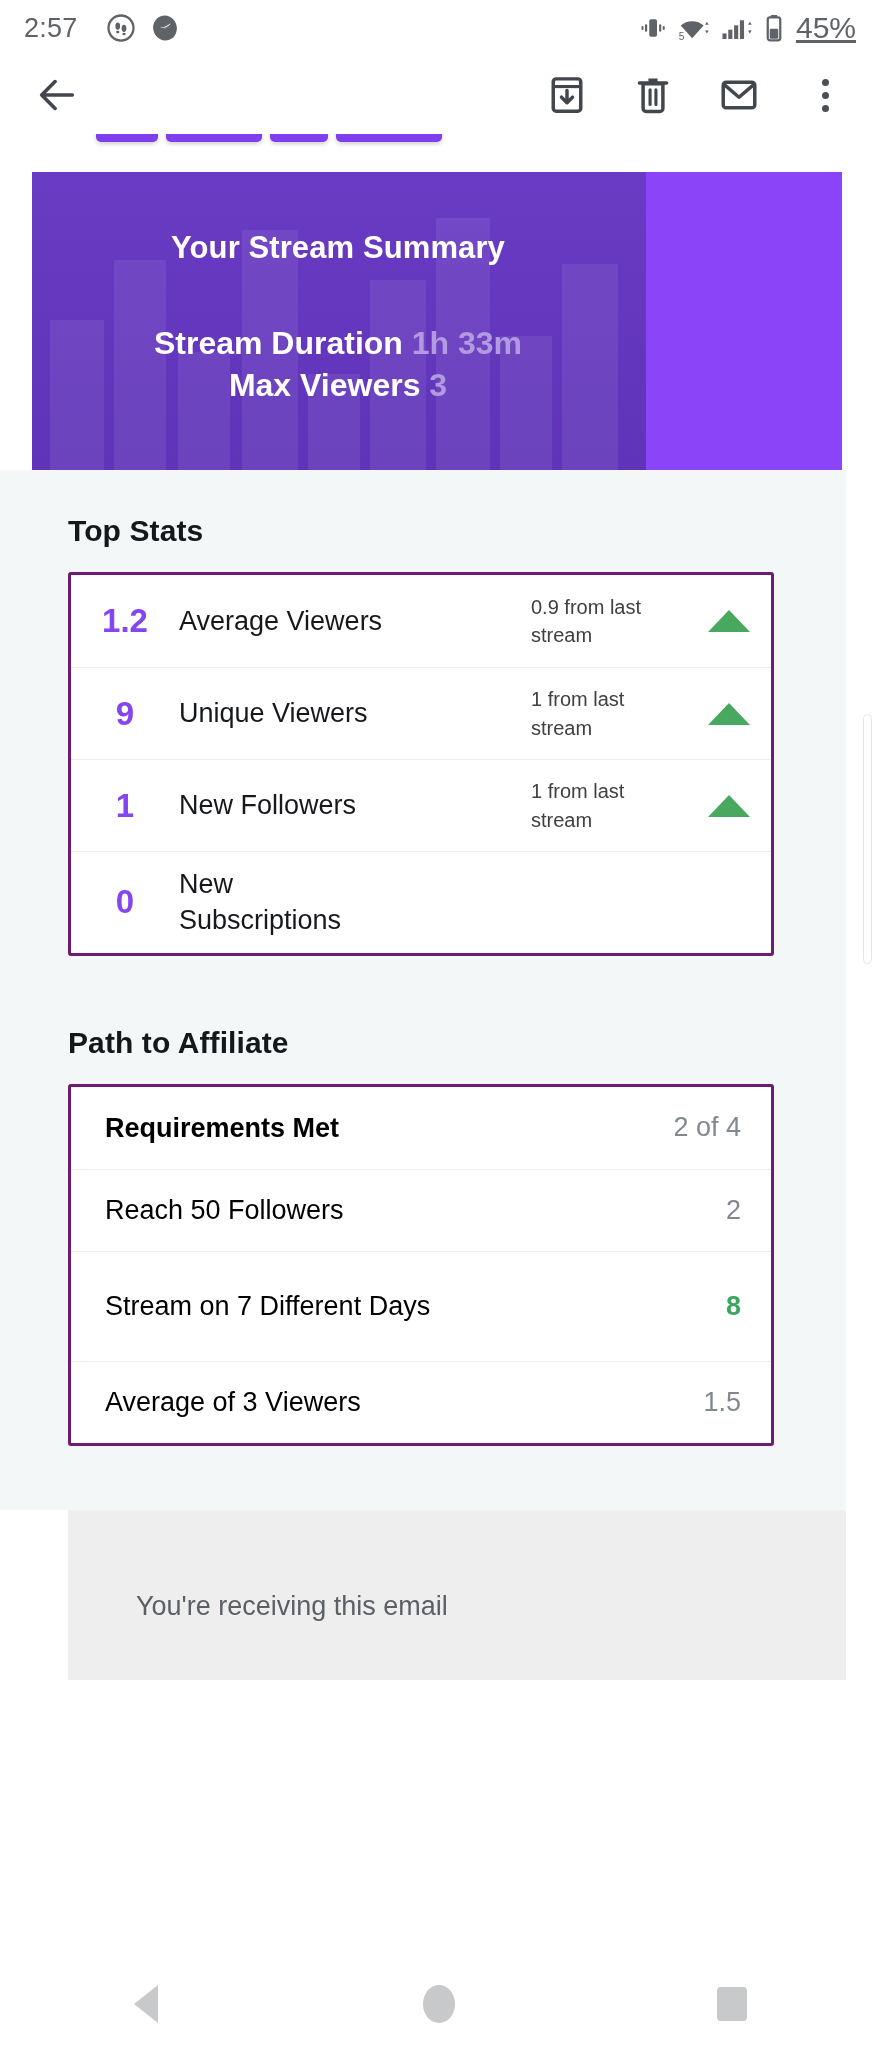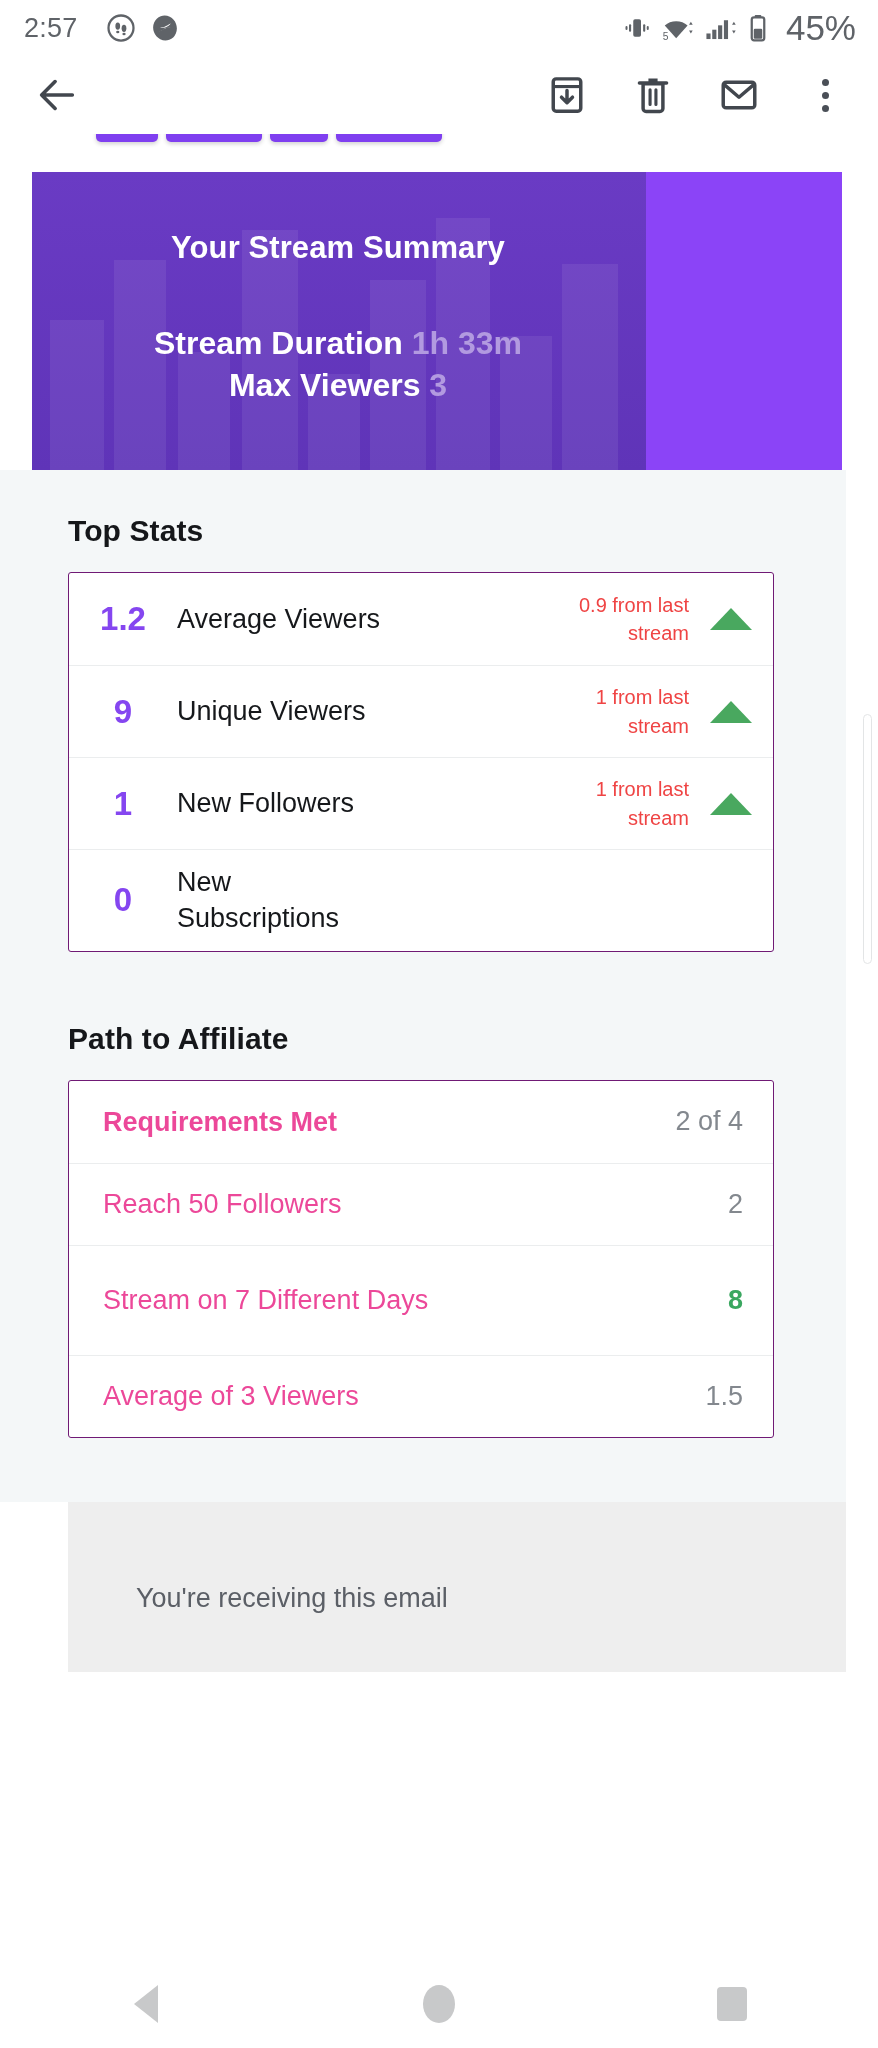--- a/index.html
+++ b/index.html
@@ -17,21 +17,21 @@
     display: flex; align-items: center;
     padding: 0 22px 0 24px;
     background: #ffffff;
     color: #5f6368;
     gap: 11px;
   }
   .sb-time { font-size: 27px; letter-spacing: .2px; color:#5f6368; }
   .sb-left-icons { display:flex; align-items:center; gap:14px; margin-left:18px; }
   .sb-spacer { flex: 1; }
   .sb-right { display: flex; align-items: center; gap: 9px; }
-  .sb-battpct { font-size: 35px; color:#5f6368; margin-left:8px; }
+  .sb-battpct { font-size: 30px; color:#5f6368; margin-left:2px;text-decoration:underline; }
   .ic { display:inline-block; line-height:0; }
 
   
   .toolbar {
     height: 78px; width:100%;
     display:flex; align-items:center;
     padding: 0 22px 0 26px;
     background:#ffffff;
   }
   .tb-btn { width:62px; height:62px; display:flex; align-items:center; justify-content:center; }
@@ -89,45 +89,45 @@
   .hero-line .val { color:#b29ae0; font-weight:bold; }
 
   
   .content { background:#f4f7f8; padding: 0 0 0 32px; width:846px; }
   .content-in { width:778px; }
   .sec-title {
     font-size:30px; color:#15171a; font-weight:bold;
     padding: 44px 0 24px 36px; letter-spacing:.1px;
   }
   .card {
-    background:#ffffff; border:1px solid #701a75; border-radius:3px;
+    background:#ffffff; border:3px solid #701a75; border-radius:3px;
     margin-left:36px; width:706px;
   }
   .card .row { display:flex; align-items:center; border-top:1px solid #ebedee; }
   .card .row:first-child { border-top:none; }
 
   
   .ts-row { min-height:92px; padding: 14px 0; }
   .ts-val {
     width:108px; flex:none; text-align:center;
     color:#8546f0; font-size:33px; font-weight:bold;
   }
   .ts-label { flex:1; font-size:27px; color:#16181b; line-height:1.35; padding-right:10px; }
   .ts-delta {
-    width:156px; flex:none; font-size:20px; color:#ef4444; line-height:1.42;text-align:right;
+    width:156px; flex:none; font-size:20px; color:#404040; line-height:1.42;
   }
   .ts-arrow { width:84px; flex:none; display:flex; align-items:center; justify-content:center; }
   .tri-up {
     width:0;height:0;border-left:21px solid transparent;border-right:21px solid transparent;
     border-bottom:22px solid #49a85f;
   }
 
   
   .af-row { min-height:82px; padding: 18px 30px 18px 34px; justify-content:space-between; }
-  .af-label { font-size:27px; color:#ec4899; line-height:1.35; max-width:470px; }
+  .af-label { font-size:27px; color:#000000; line-height:1.35; max-width:470px; }
   .af-label.strong { font-weight:bold; }
   .af-val { font-size:27px; color:#83888e; white-space:nowrap; }
   .af-val.met { color:#3aa760; font-weight:bold; }
 
   .card-gap { height:64px; }
 
   
   .footerwrap { background:#ffffff; padding: 0 0 0 32px; }
   .footerbox {
     background:#eeeeee; width:778px; margin-left:36px;

